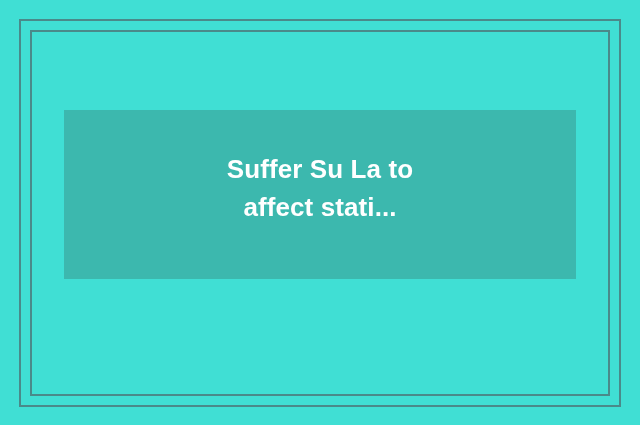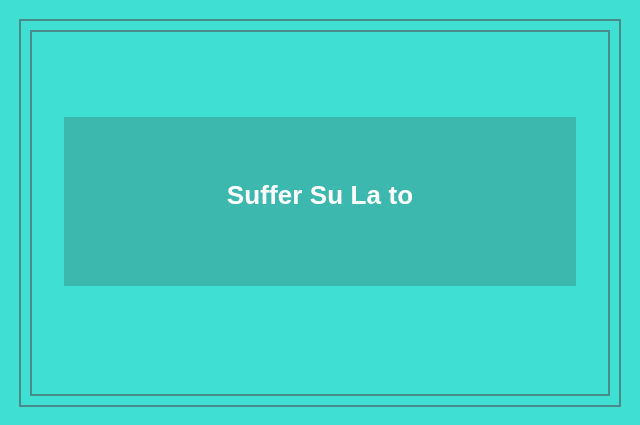--- a/index.html
+++ b/index.html
@@ -36,21 +36,21 @@
     top: 30px;
     width: 580px;
     height: 366px;
     border: 2px solid #4a8a8a;
     box-sizing: border-box;
   }
   
   .content-panel {
     position: absolute;
     left: 64px;
-    top: 117px;
+    top: 110px;
     width: 512px;
     height: 169px;
     background: #3cb8ae;
     box-sizing: border-box;
     display: flex;
     flex-direction: column;
     align-items: center;
     justify-content: center;
     padding-bottom: 14px;
   }
@@ -73,16 +73,17 @@
 <body>
 
 <div class="canvas">
 
   <div class="frame-outer"></div>
   <div class="frame-inner"></div>
 
   <div class="content-panel">
     <h1 class="headline">
       <span class="headline-line">Suffer Su La to</span>
+      <span class="headline-line">affect stati...</span>
     </h1>
   </div>
 
 </div>
 
 </body></html>

